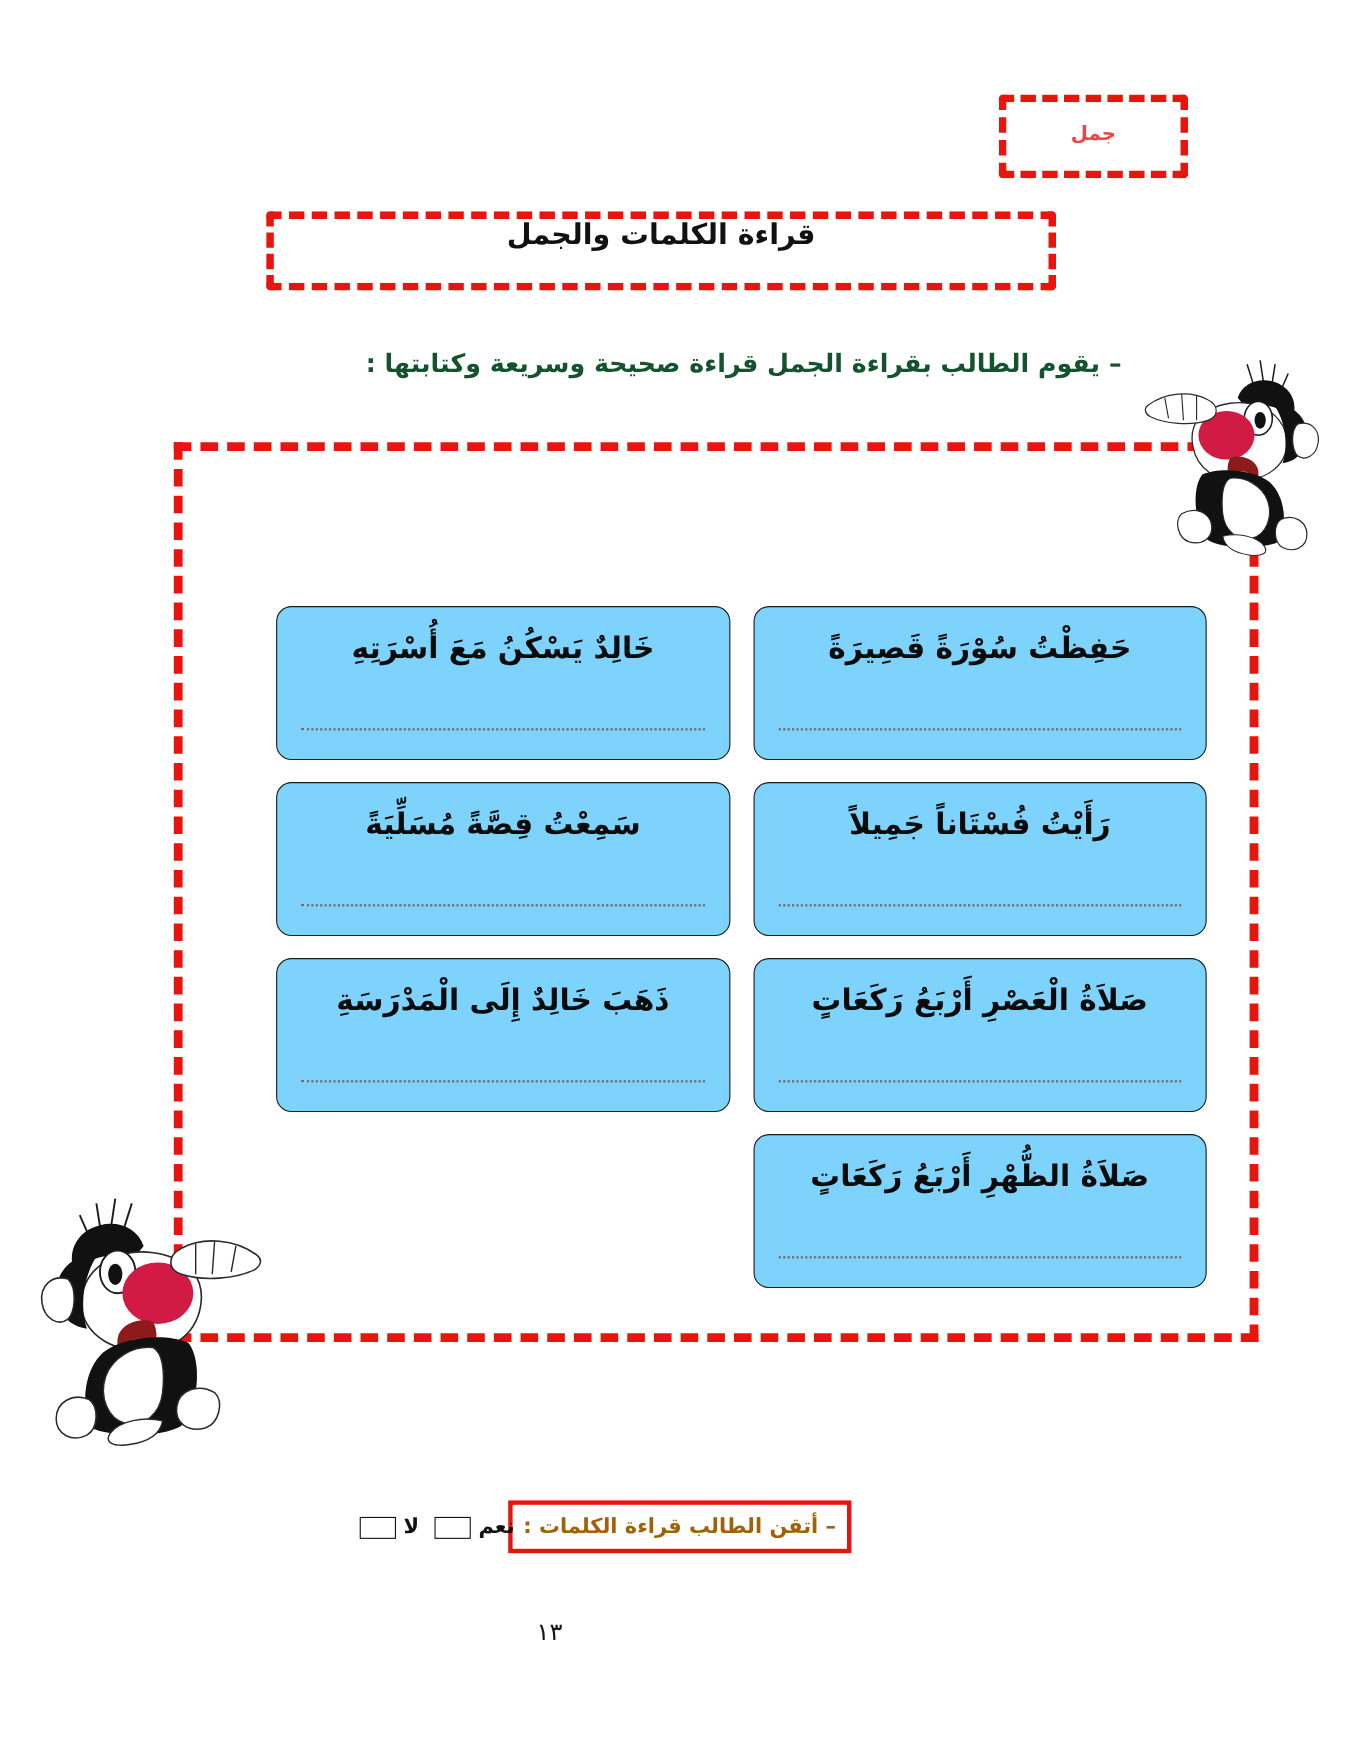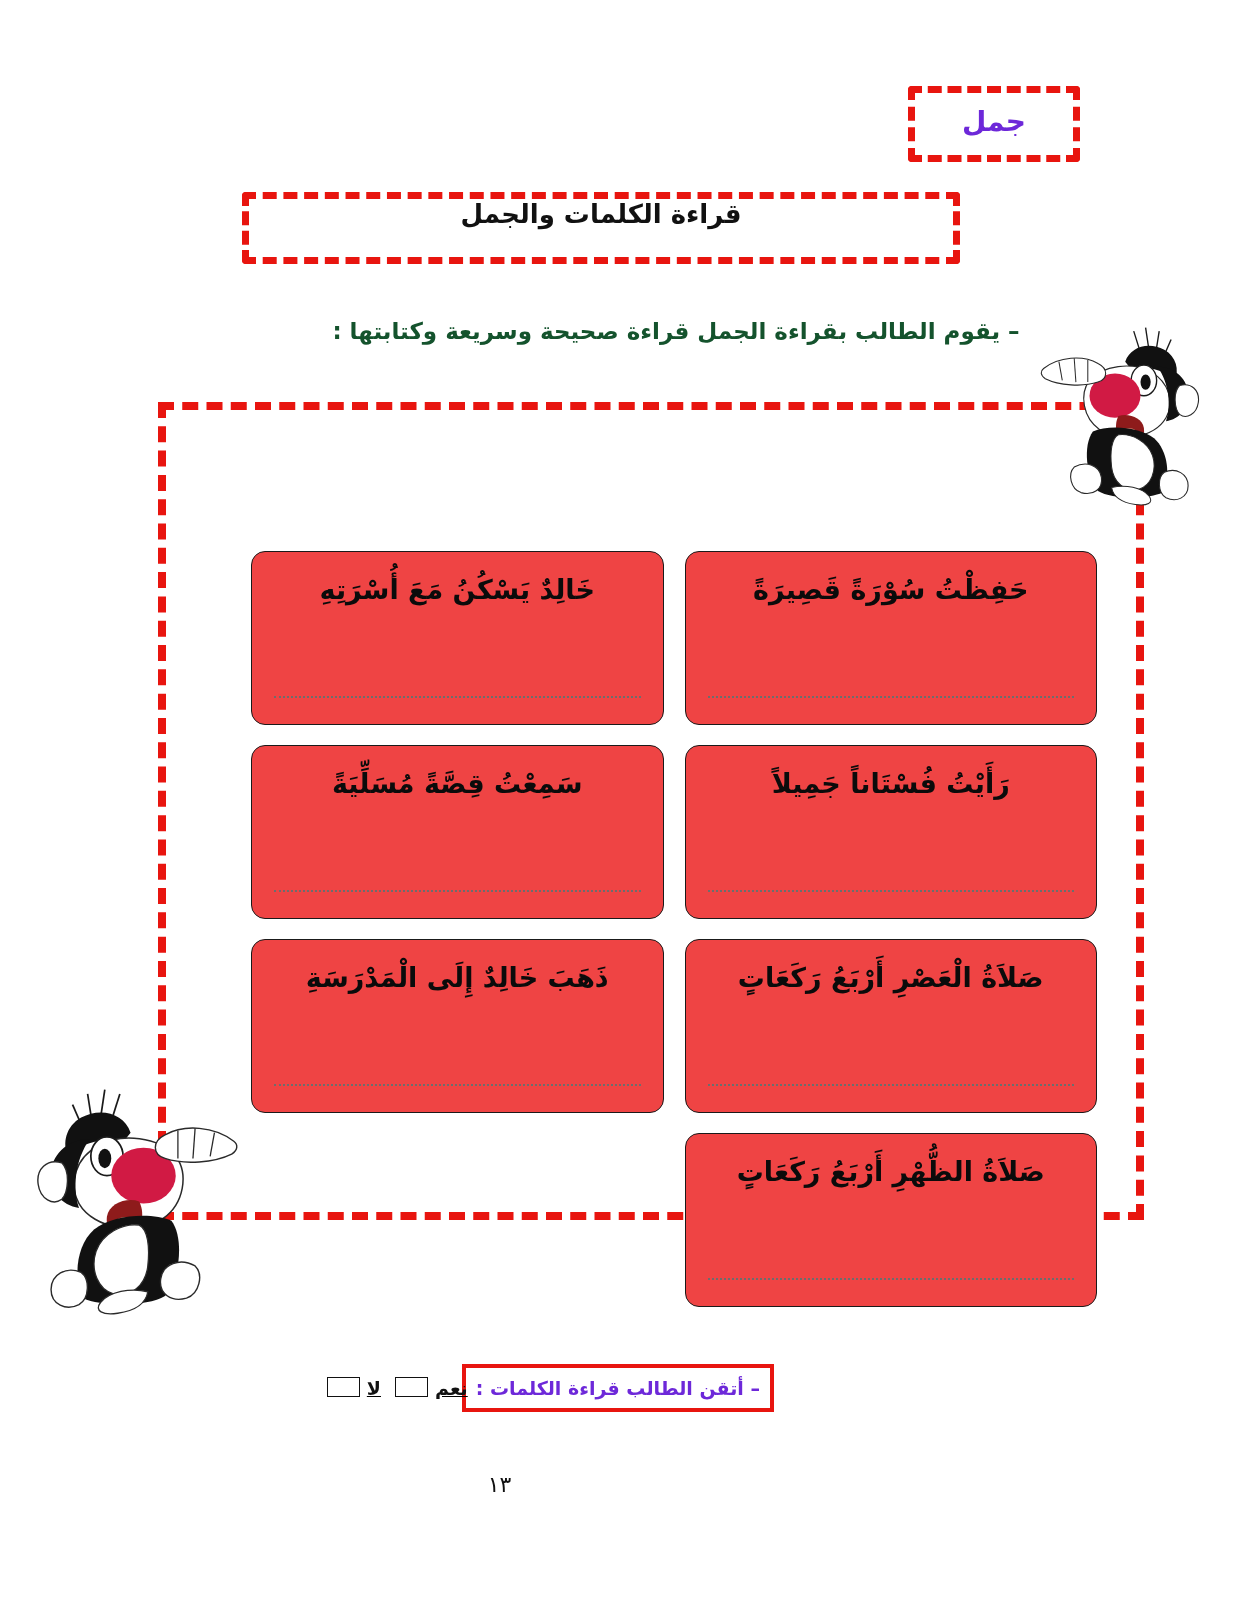--- a/index.html
+++ b/index.html
@@ -30,23 +30,23 @@
     right: 156px;
     width: 172px;
     height: 76px;
     border: 7px dashed #e8150f;
     border-radius: 4px;
     display: flex;
     align-items: center;
     justify-content: center;
   }
   .topic-chip .label {
-    font-size: 28px;
-    font-weight: bold;
-    color: #6d28d9;
+    font-size: 18px;
+    font-weight: bold;
+    color: #ef4444;
     letter-spacing: 0;
     line-height: 1;
     padding-bottom: 4px;
   }
 
   
   .title-band {
     position: absolute;
     top: 192px;
     left: 242px;
@@ -96,24 +96,24 @@
     left: 251px;
     width: 846px;
     display: grid;
     grid-template-columns: 1fr 1fr;
     column-gap: 21px;
     row-gap: 20px;
     direction: rtl;
   }
   .sentence-card {
     position: relative;
-    height: 174px;
+    height: 140px;
     border: 1.6px solid #1a1a1a;
     border-radius: 14px;
-    background: #ef4444;
+    background: #7dd3fc;
     padding: 0;
     overflow: hidden;
   }
   .sentence-card .sentence {
     position: absolute;
     top: 18px;
     left: 0;
     right: 0;
     text-align: center;
     font-size: 27px;
@@ -164,30 +164,29 @@
     background: #fff;
     display: flex;
     align-items: center;
     justify-content: flex-start;
     direction: rtl;
     padding: 0 10px;
   }
   .assessment-bar .q-text {
     font-size: 19px;
     font-weight: bold;
-    color: #6d28d9;
+    color: #a16207;
     white-space: nowrap;
     margin-left: 8px;
   }
   .assessment-bar .opt {
     display: flex;
-    align-items: flex-start;
+    align-items: flex-end;
     gap: 7px;
     white-space: nowrap;
-    text-decoration: underline;
   }
   .assessment-bar .opt + .opt { margin-right: 14px; }
   .assessment-bar .opt-label {
     font-size: 19px;
     font-weight: bold;
     color: #111;
   }
   .assessment-bar .checkbox {
     display: inline-block;
     width: 33px;

